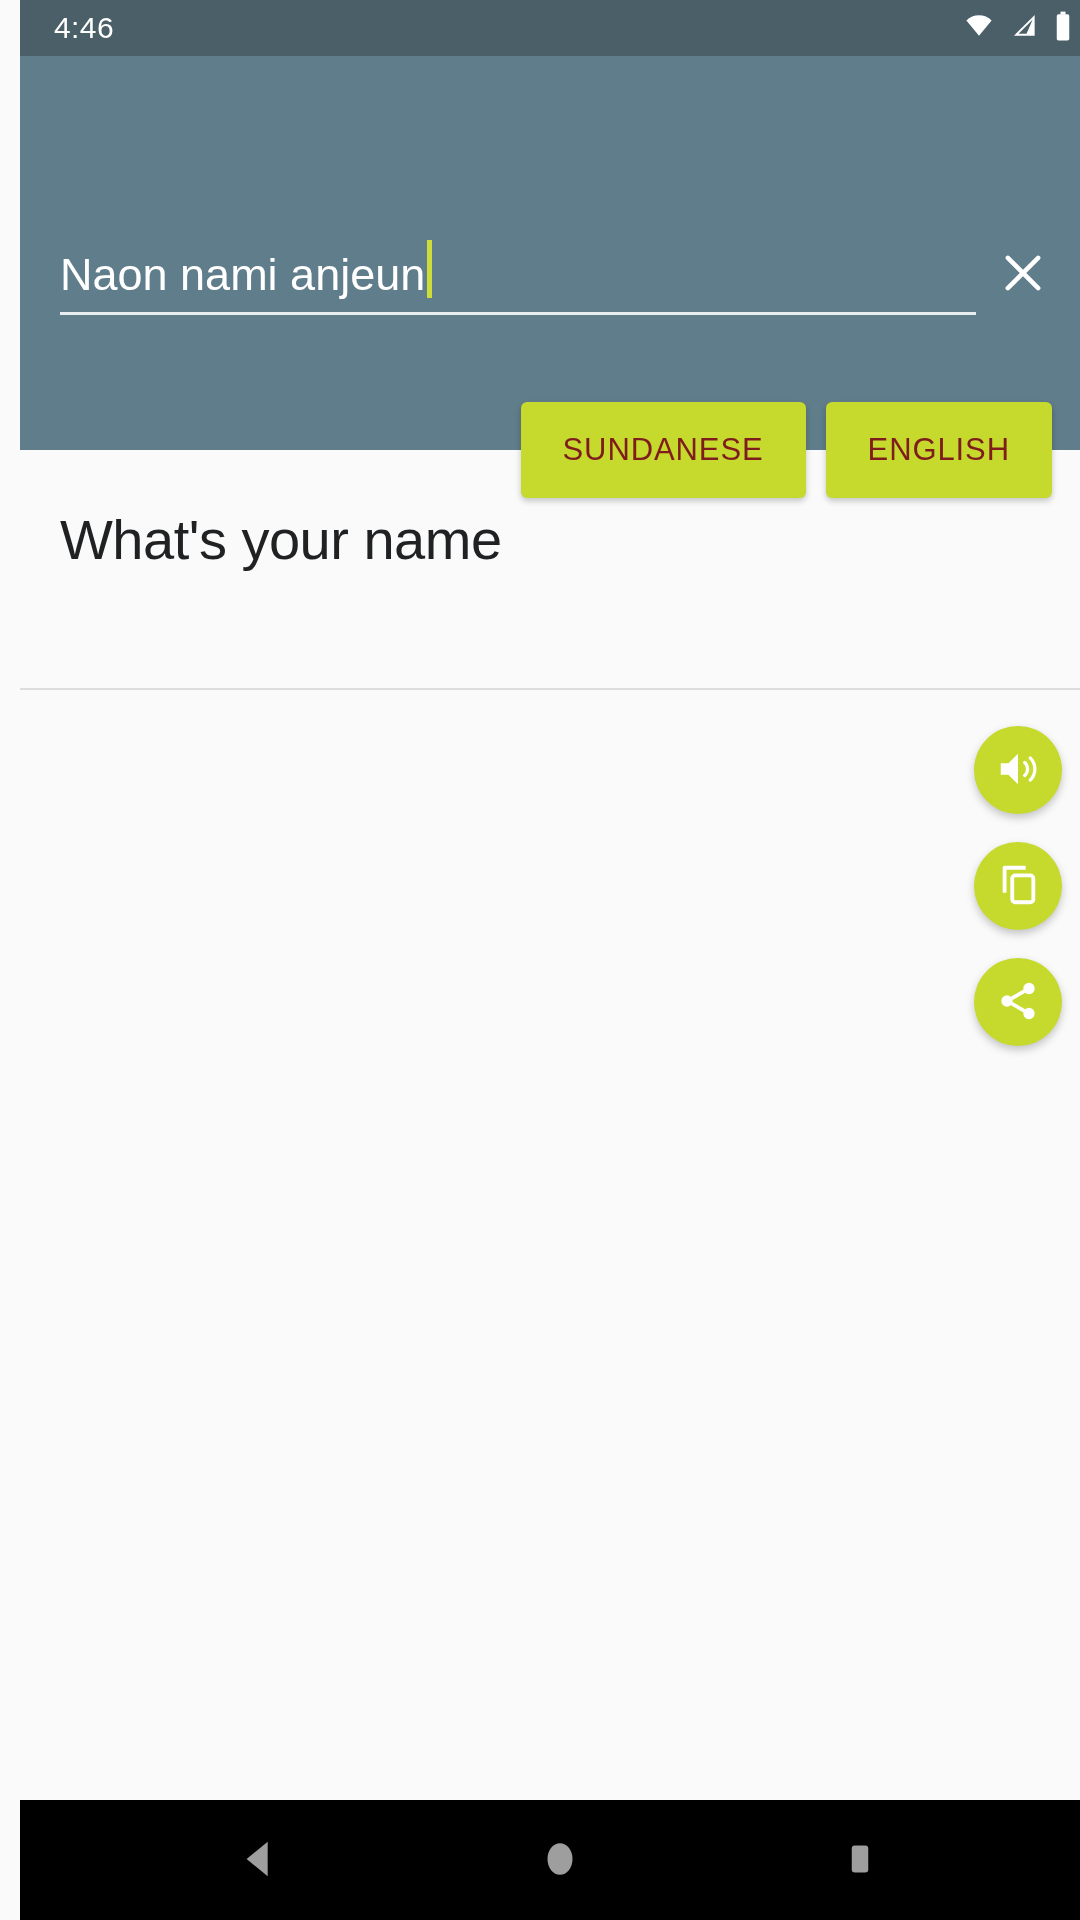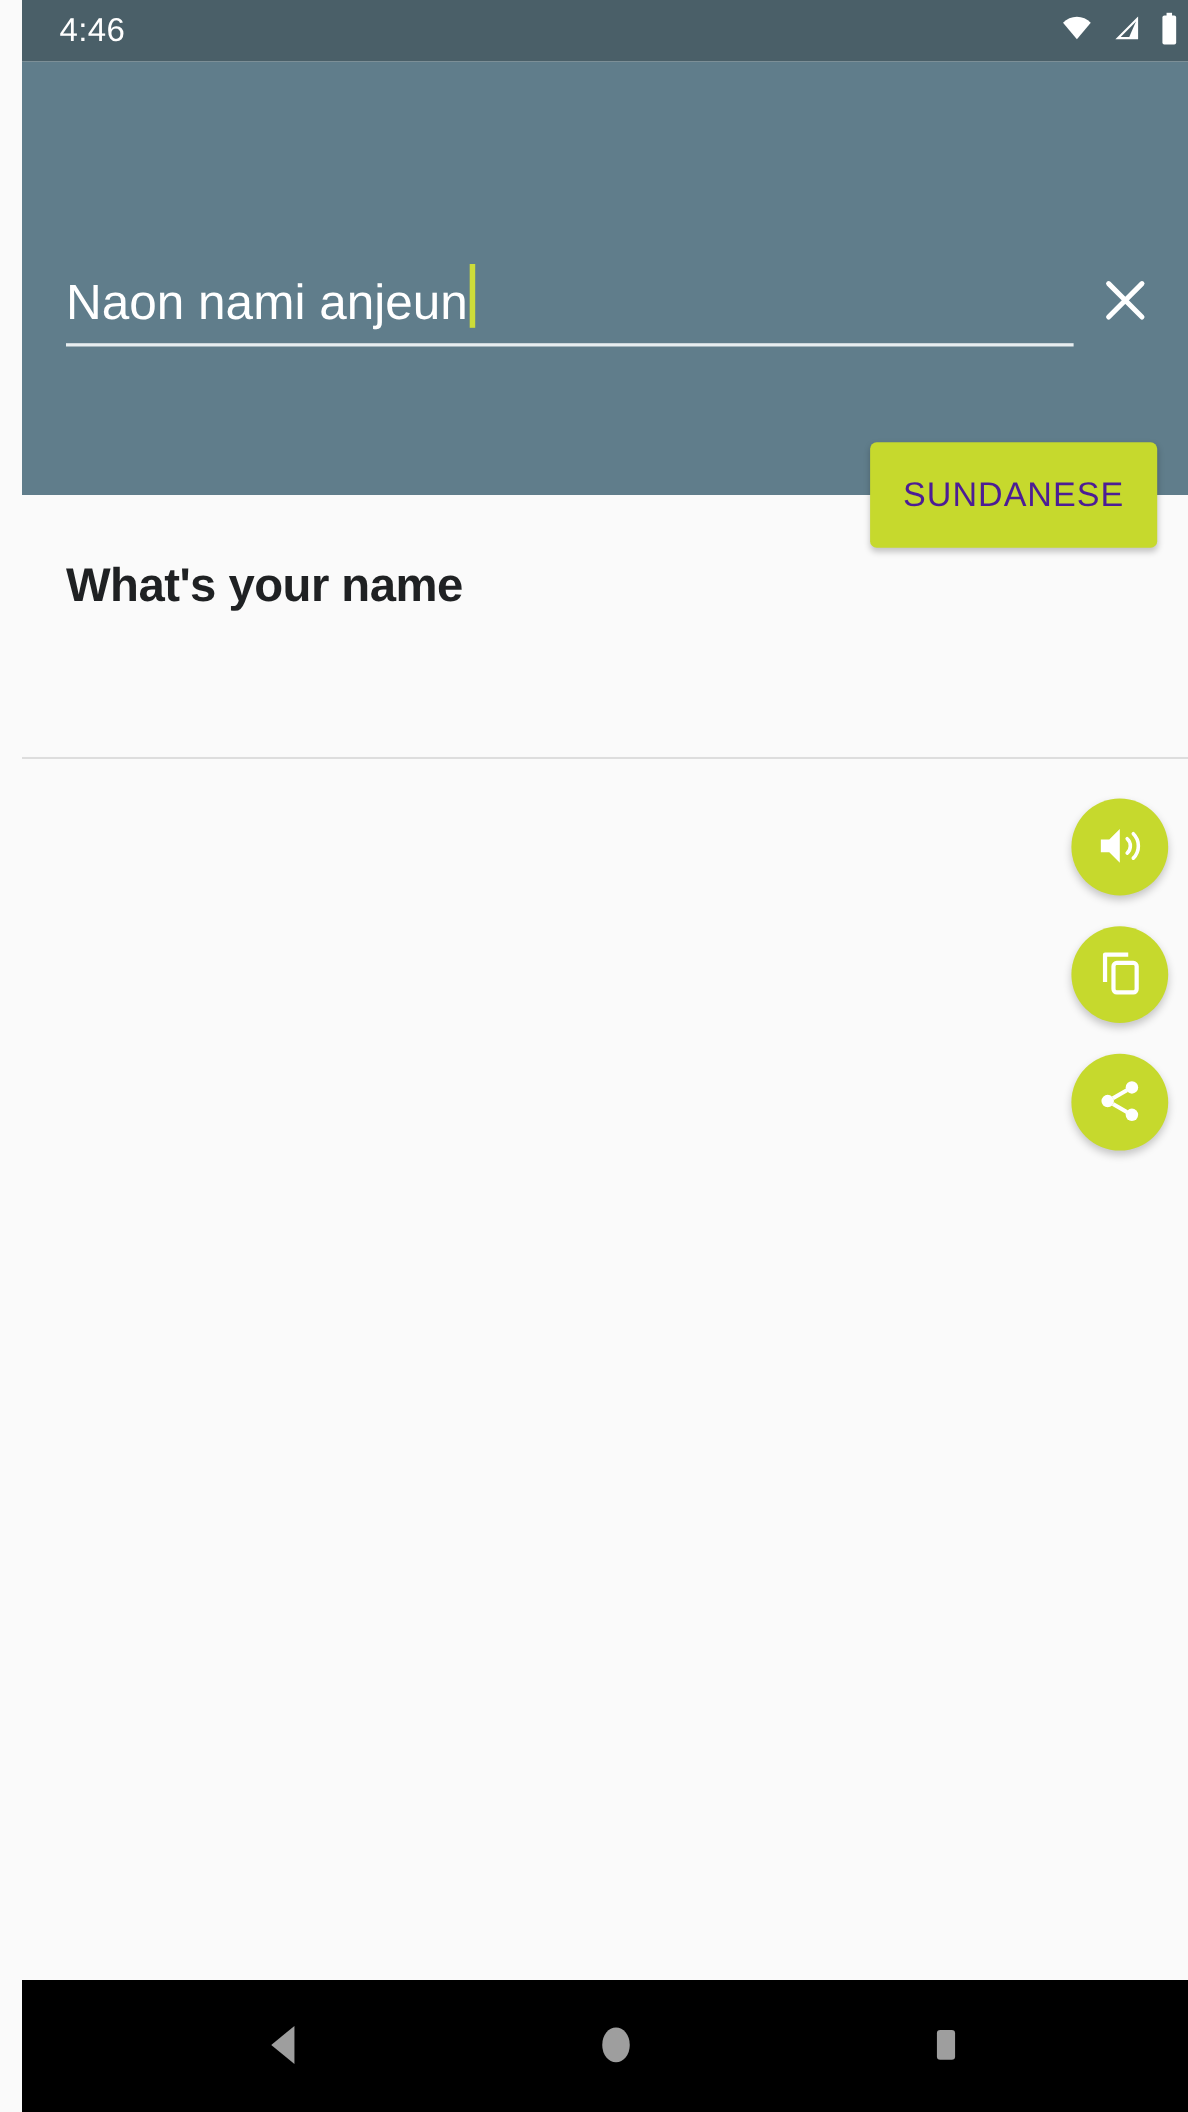--- a/index.html
+++ b/index.html
@@ -101,47 +101,47 @@
   .lang-row {
     position:absolute;
     right:48px;
     bottom:-48px;
     display:flex;
     gap:20px;
     z-index:5;
   }
   .lang-btn {
     background:#c6d92d;
-    color:#4c1d95;
+    color:#7f1d1d;
     border:none;
     border-radius:6px;
     font-size:31px;
     font-weight:400;
     letter-spacing:0.9px;
-    padding:0 30px;
+    padding:0 42px;
     height:96px;
     min-width:210px;
     display:flex;
     align-items:center;
     justify-content:center;
     cursor:pointer;
     box-shadow:0 3px 6px rgba(0,0,0,0.22);
     font-family:"Liberation Sans", sans-serif;
   }
 
   
   .result-block {
     flex:0 0 238px;
     background:#fafafa;
     padding:58px 40px 0 40px;
     position:relative;
   }
   .result-text {
-    font-size:43px;
-    font-weight:bold;
+    font-size:56px;
+    font-weight:normal;
     color:#1f2123;
     line-height:1.15;
     letter-spacing:-0.5px;
   }
 
   .divider {
     height:2px;
     background:#dddddd;
     flex:0 0 2px;
     width:100%;
@@ -234,20 +234,21 @@
         <span>
           <svg width="52" height="52" viewBox="0 0 24 24">
             <path fill="none" stroke="#ffffff" stroke-width="2.1" stroke-linecap="round" d="M5 5 L19 19 M19 5 L5 19"></path>
           </svg>
         </span>
       </button>
     </div>
 
     <div class="lang-row">
       <button class="lang-btn">SUNDANESE</button>
+      <button class="lang-btn">ENGLISH</button>
     </div>
 
   </div>
 
   <div class="result-block">
     <div class="result-text">What's your name</div>
   </div>
 
   <div class="divider"></div>
 

